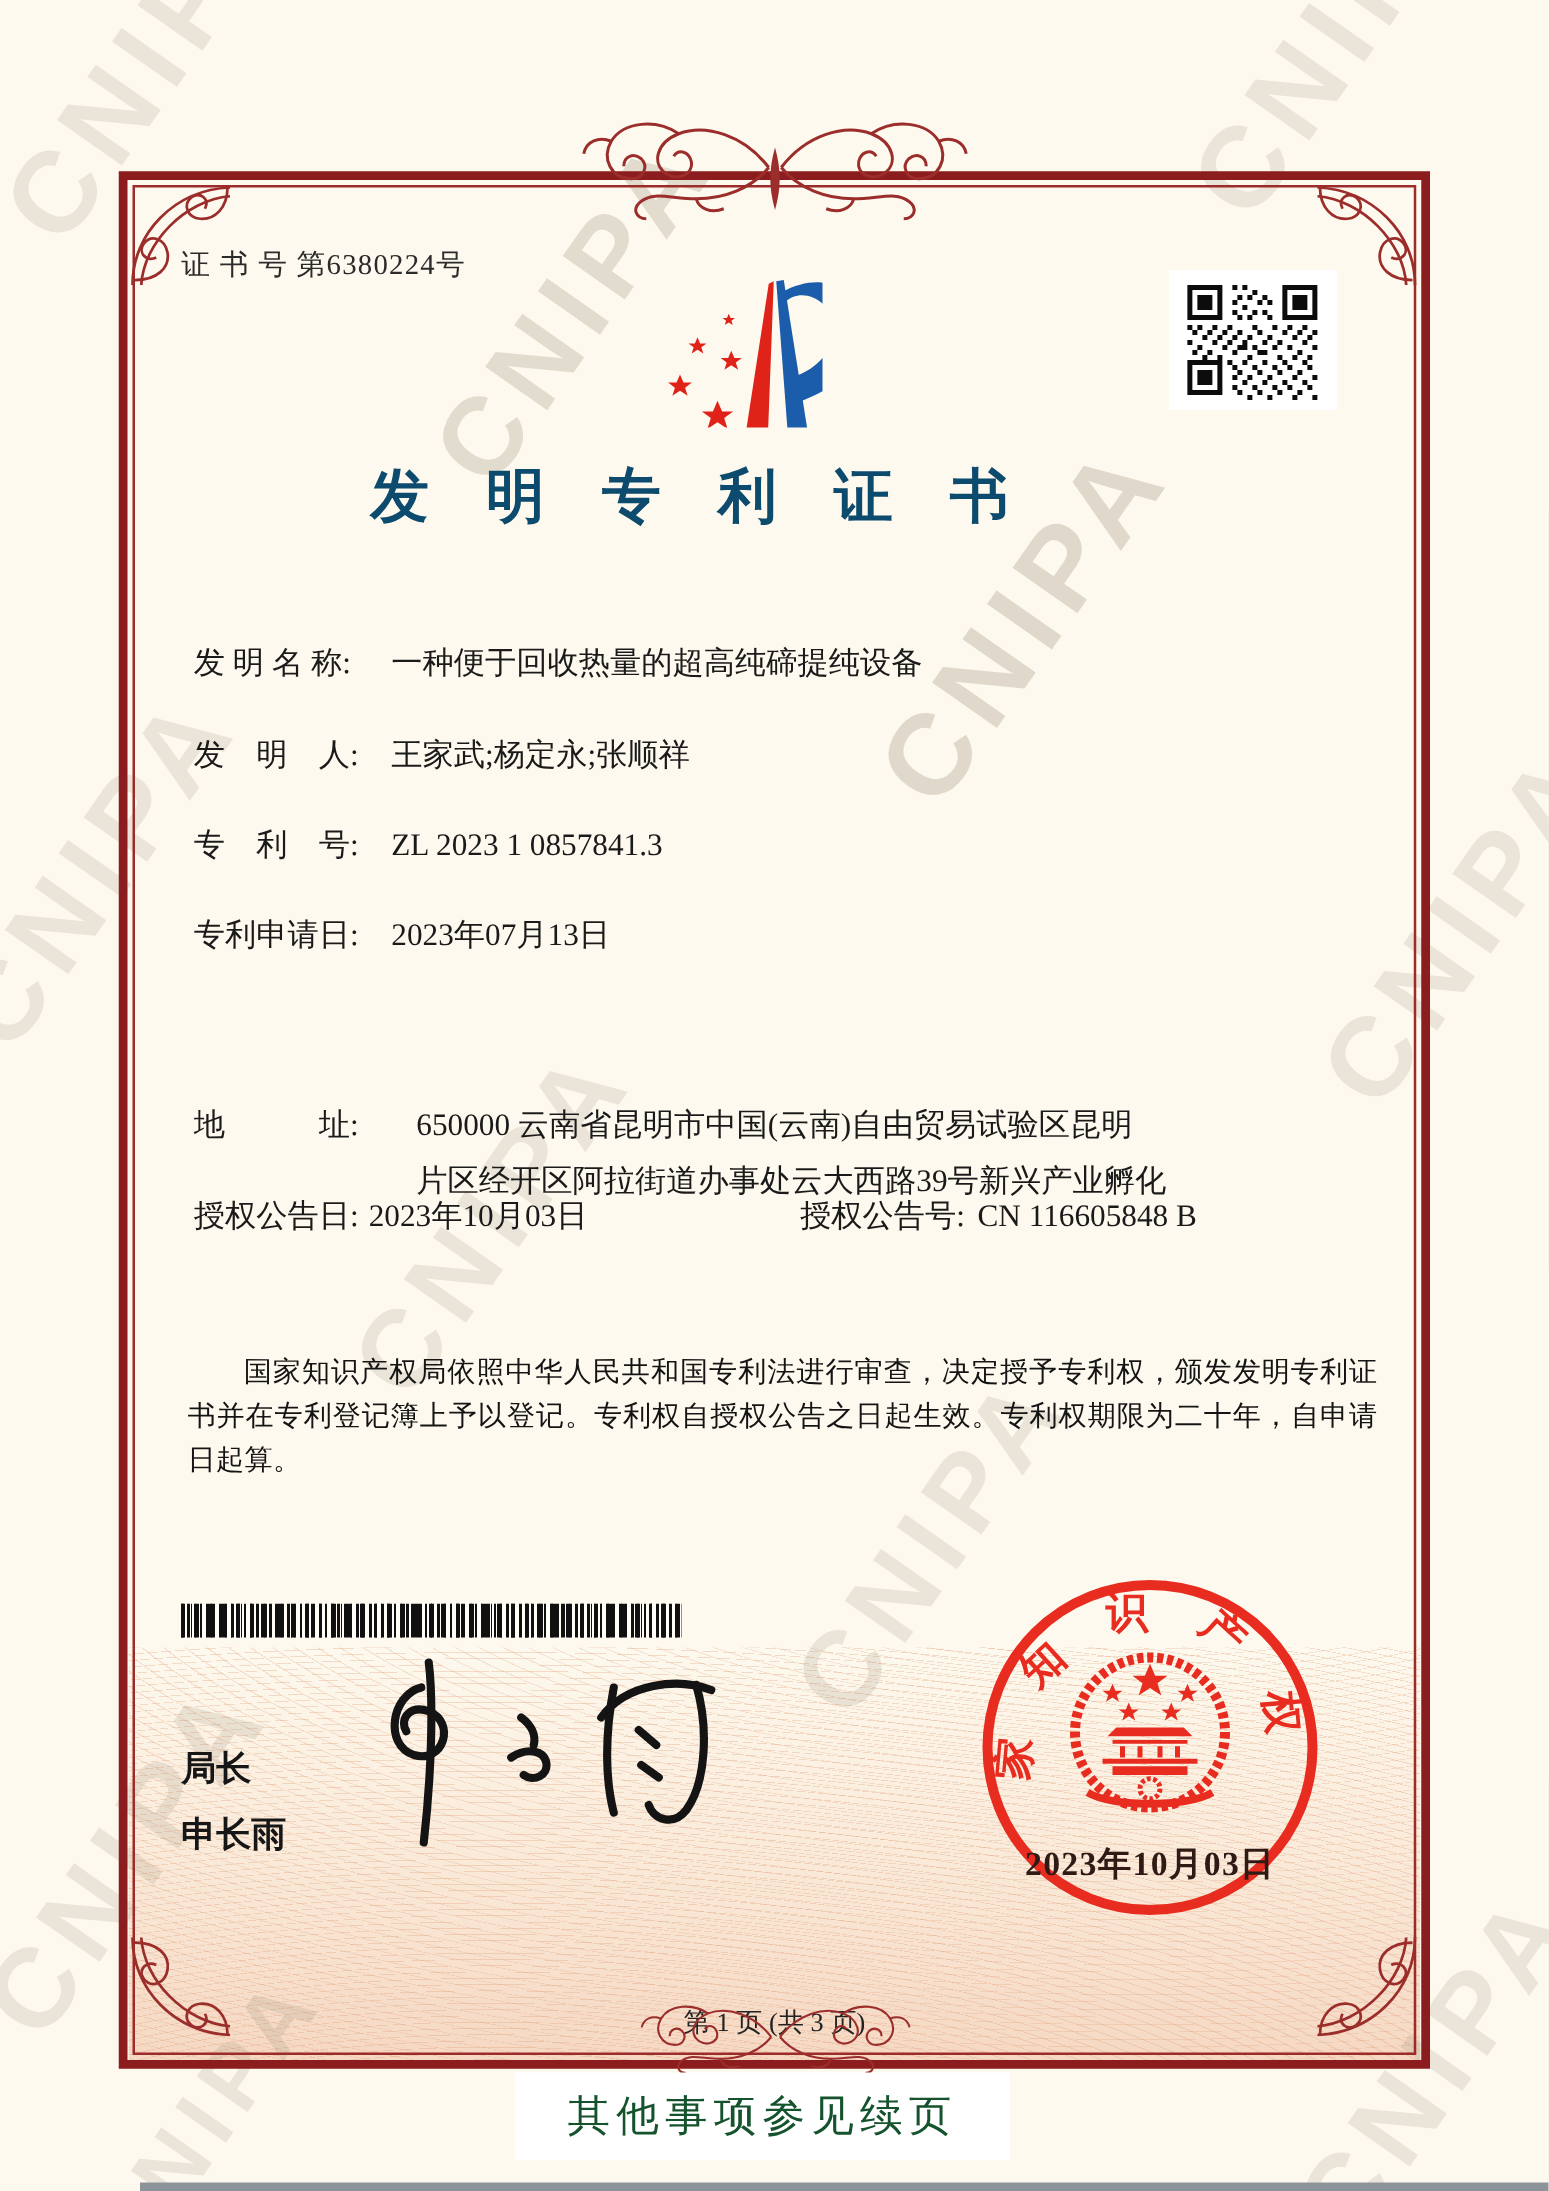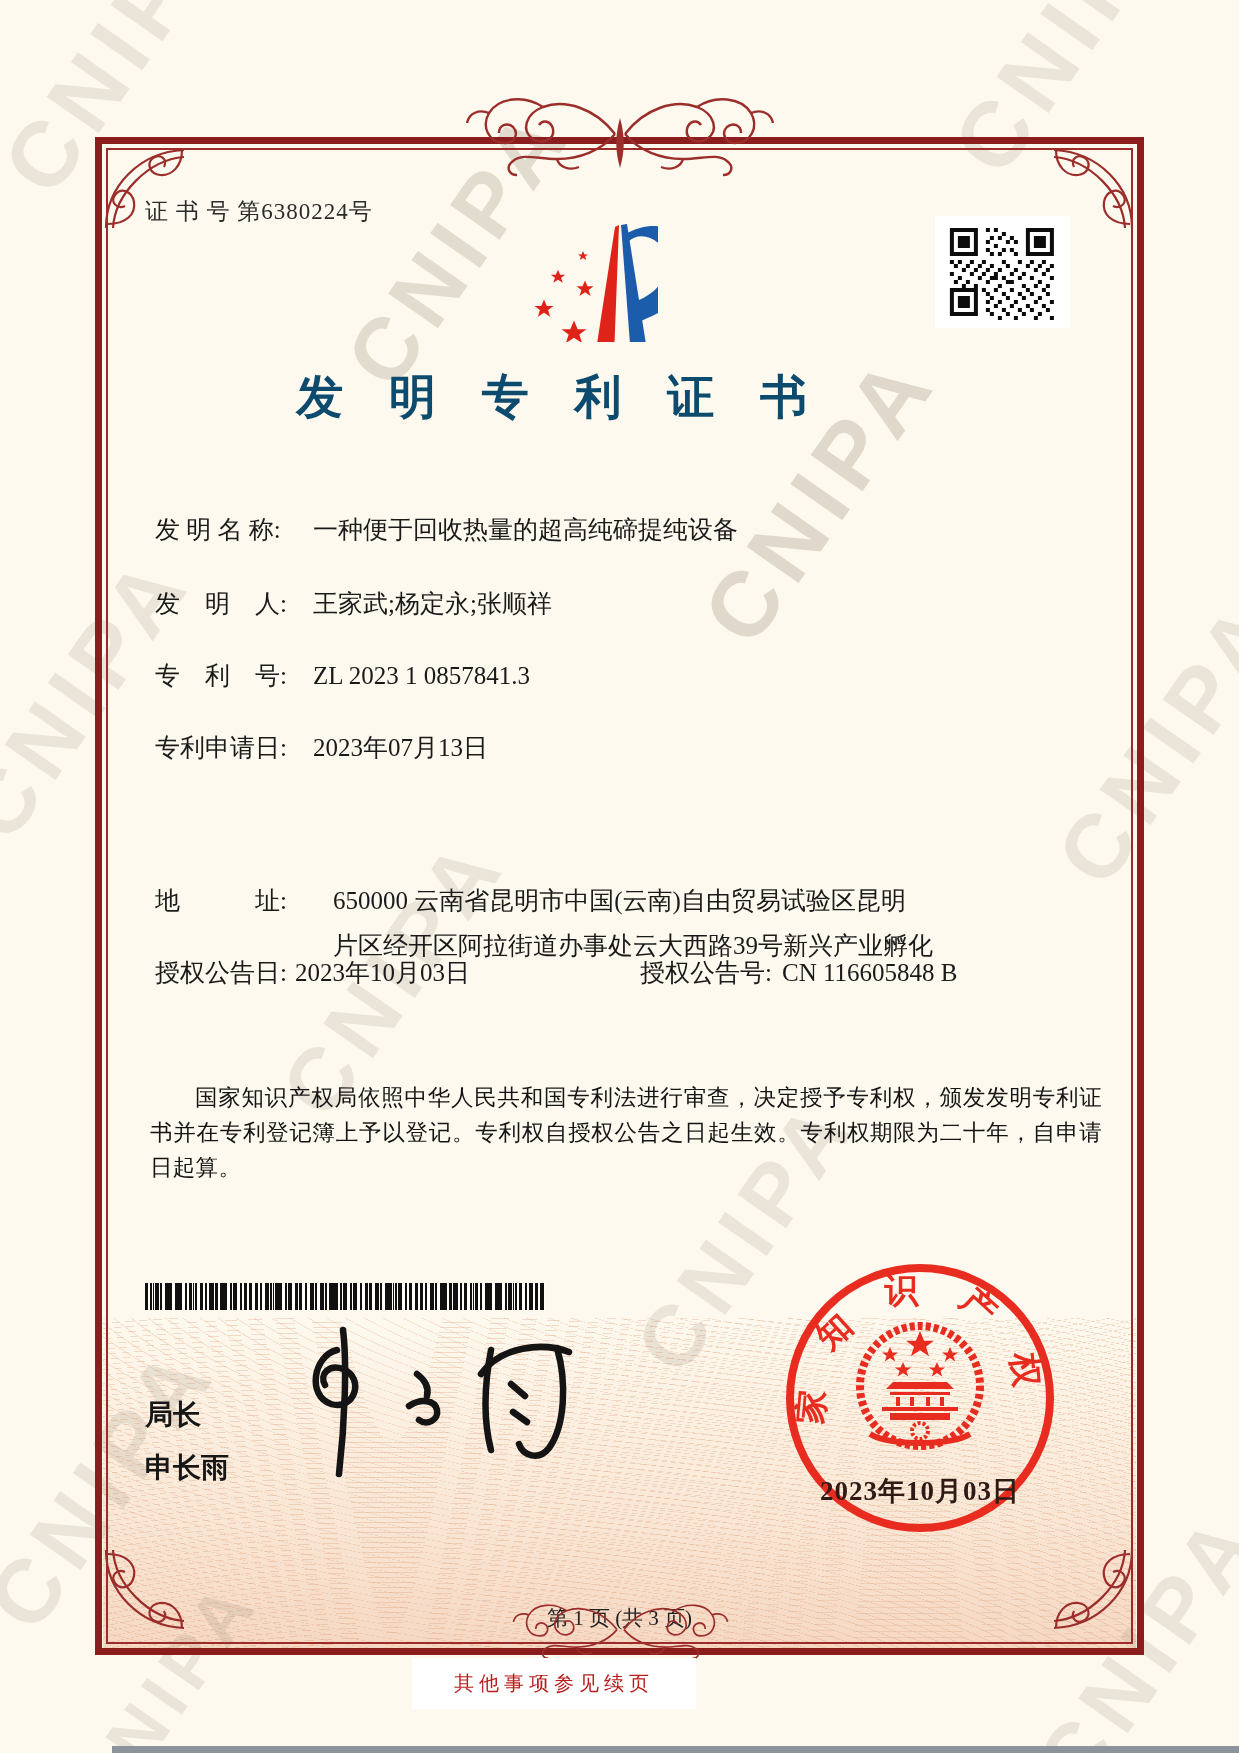--- a/index.html
+++ b/index.html
@@ -74,21 +74,21 @@
   
   .seal{position:absolute;left:770px;top:1248px;z-index:3;opacity:0.97;}
   .seal-arc{font-size:34px;font-weight:bold;letter-spacing:37px;fill:#e8261a;}
   .seal-date{font-size:27px;font-weight:bold;fill:#2a1410;letter-spacing:1px;}
 
   
   .page-num{position:absolute;left:95px;top:1604px;width:1049px;text-align:center;
     font-size:21px;color:#222;z-index:2;}
   .cont-box{position:absolute;left:412px;top:1658px;background:#ffffff;
     padding:12px 42px;z-index:6;}
-  .cont-box span{font-size:20px;color:#b91c1c;letter-spacing:5px;}
+  .cont-box span{font-size:34px;color:#14532d;letter-spacing:5px;}
   .scan-edge{position:absolute;left:112px;right:0;bottom:0;height:7px;background:#8d939b;z-index:7;}
 </style>
 </head>
 <body>
 
 <svg width="0" height="0" style="position:absolute" aria-hidden="true">
   <defs>
     <path id="star5" d="M0,-10 L2.94,-3.09 10,-3.09 4.28,1.18 6.47,8.09 0,3.82 -6.47,8.09 -4.28,1.18 -10,-3.09 -2.94,-3.09 Z"></path>
     <g id="corner-fl" fill="none" stroke="#9b2d2b" stroke-width="2.2">
       <path d="M6,86 C6,44 40,10 84,8"></path>

